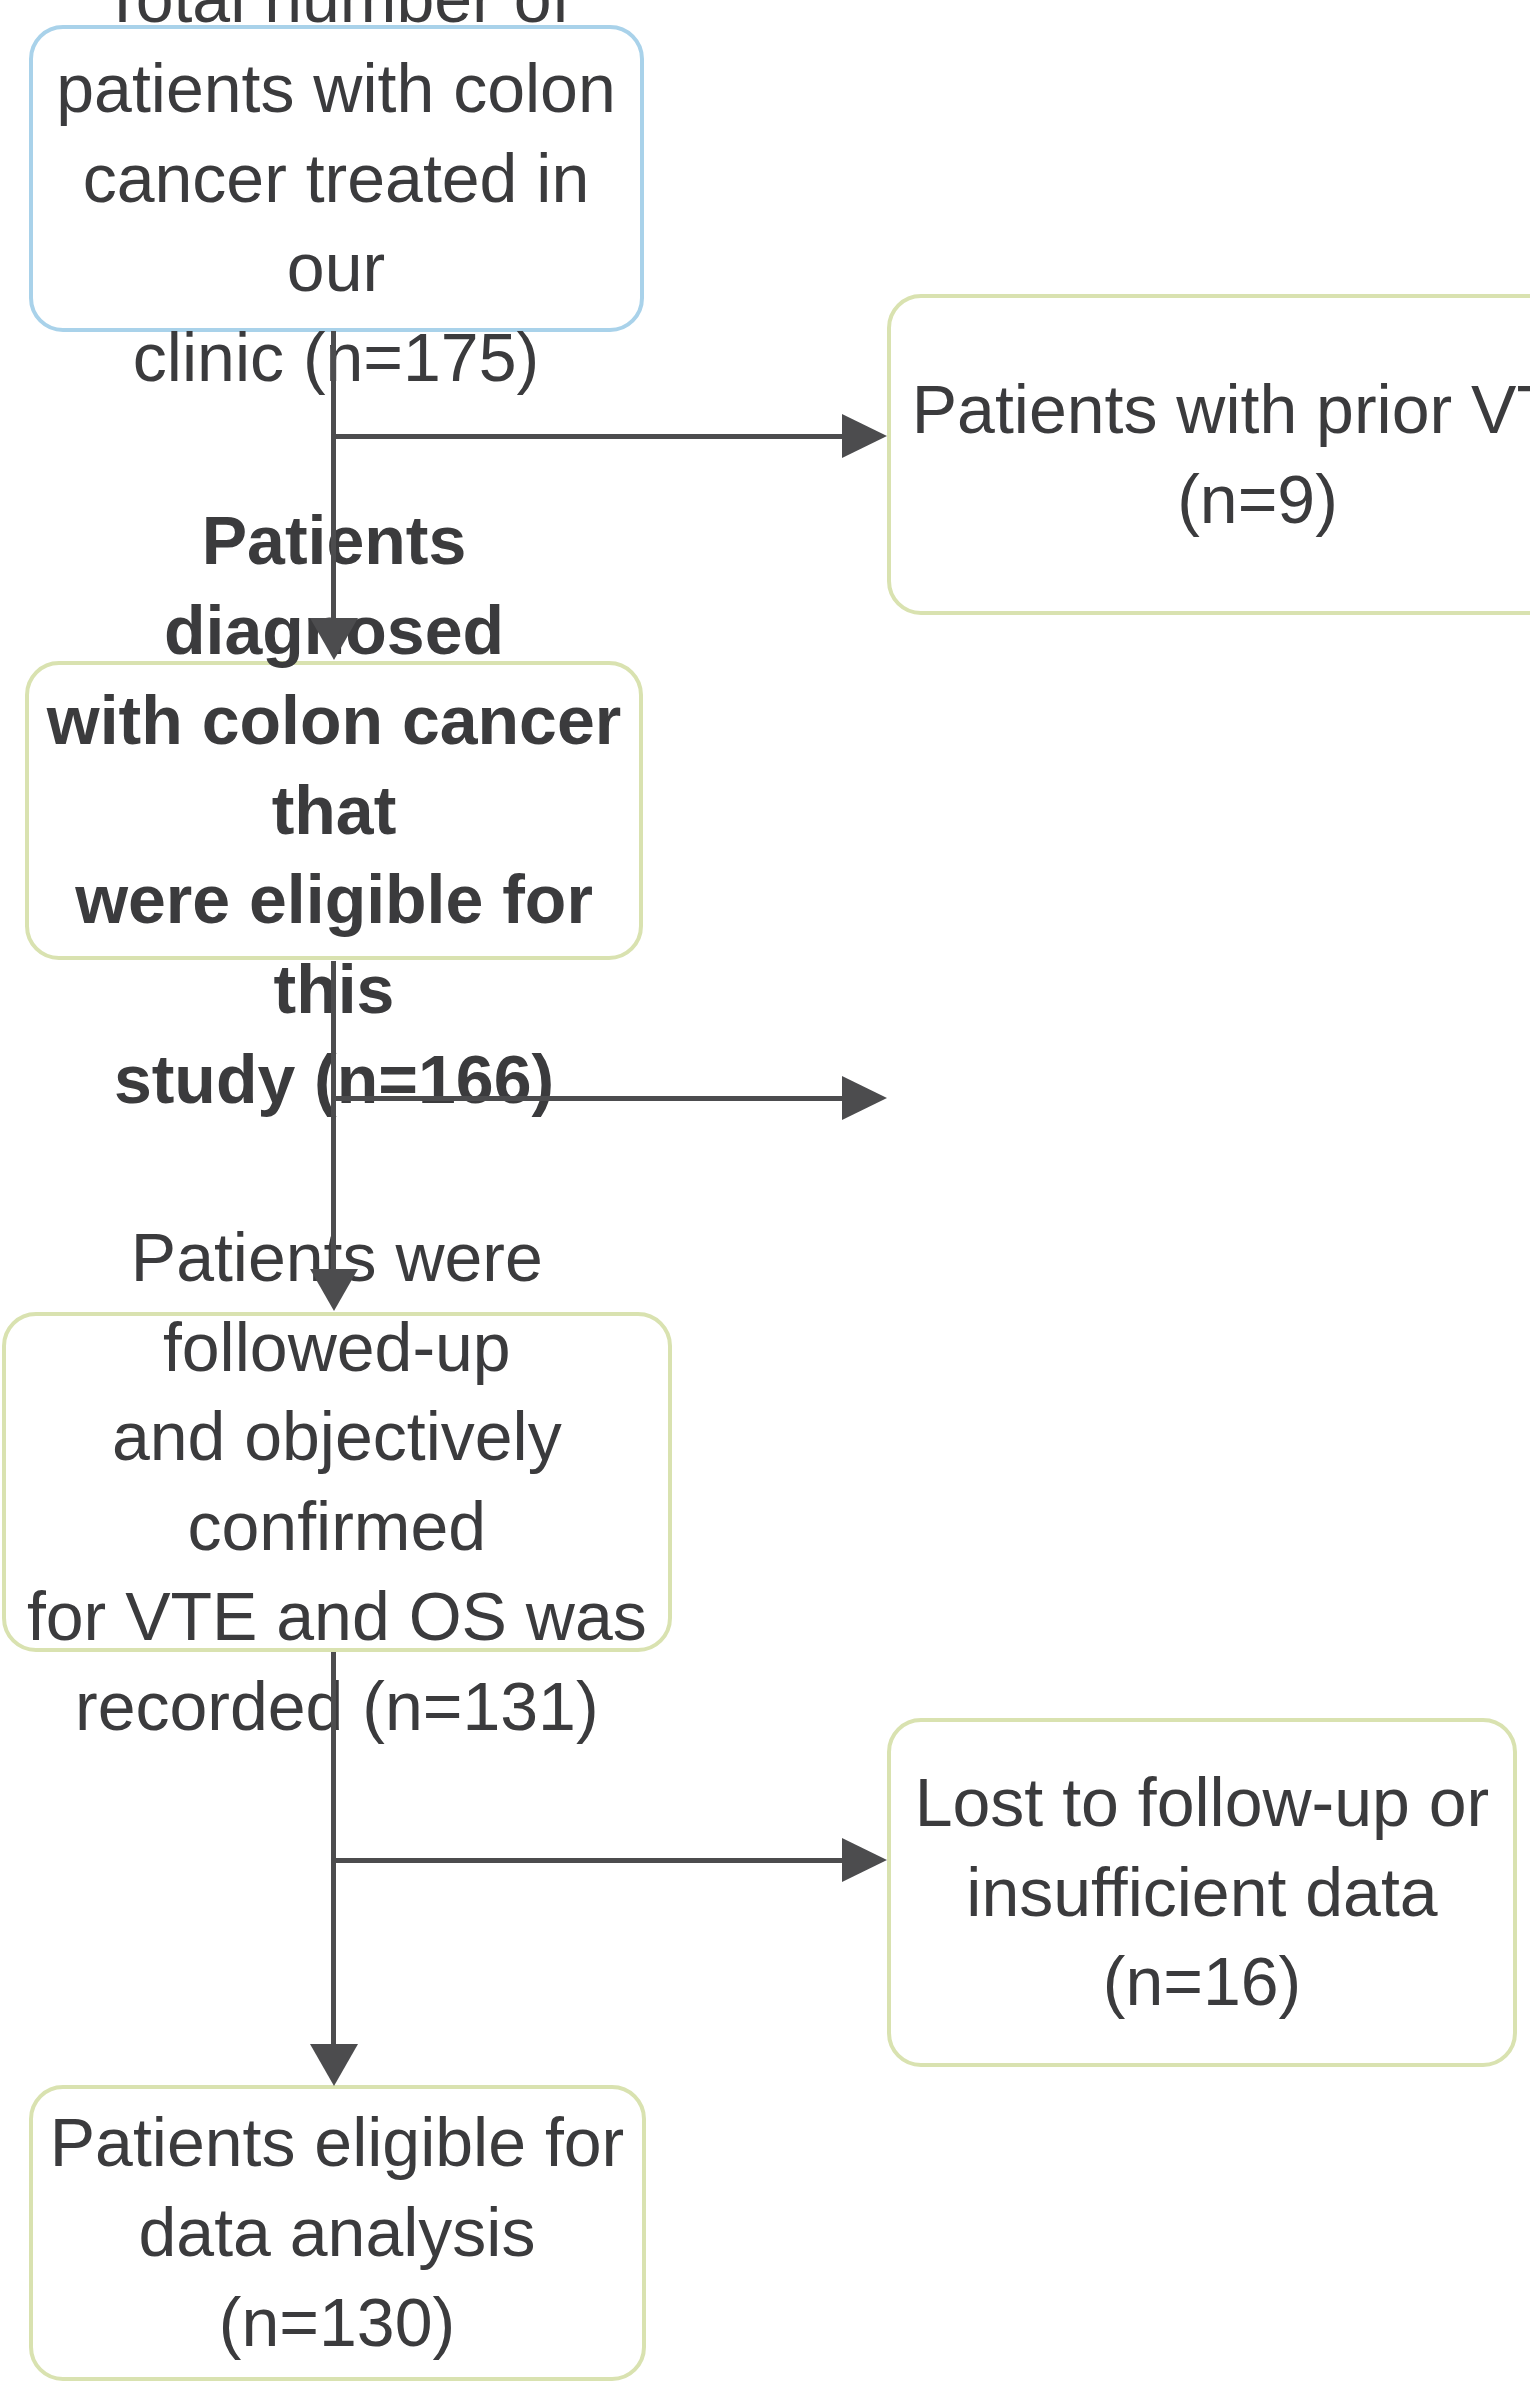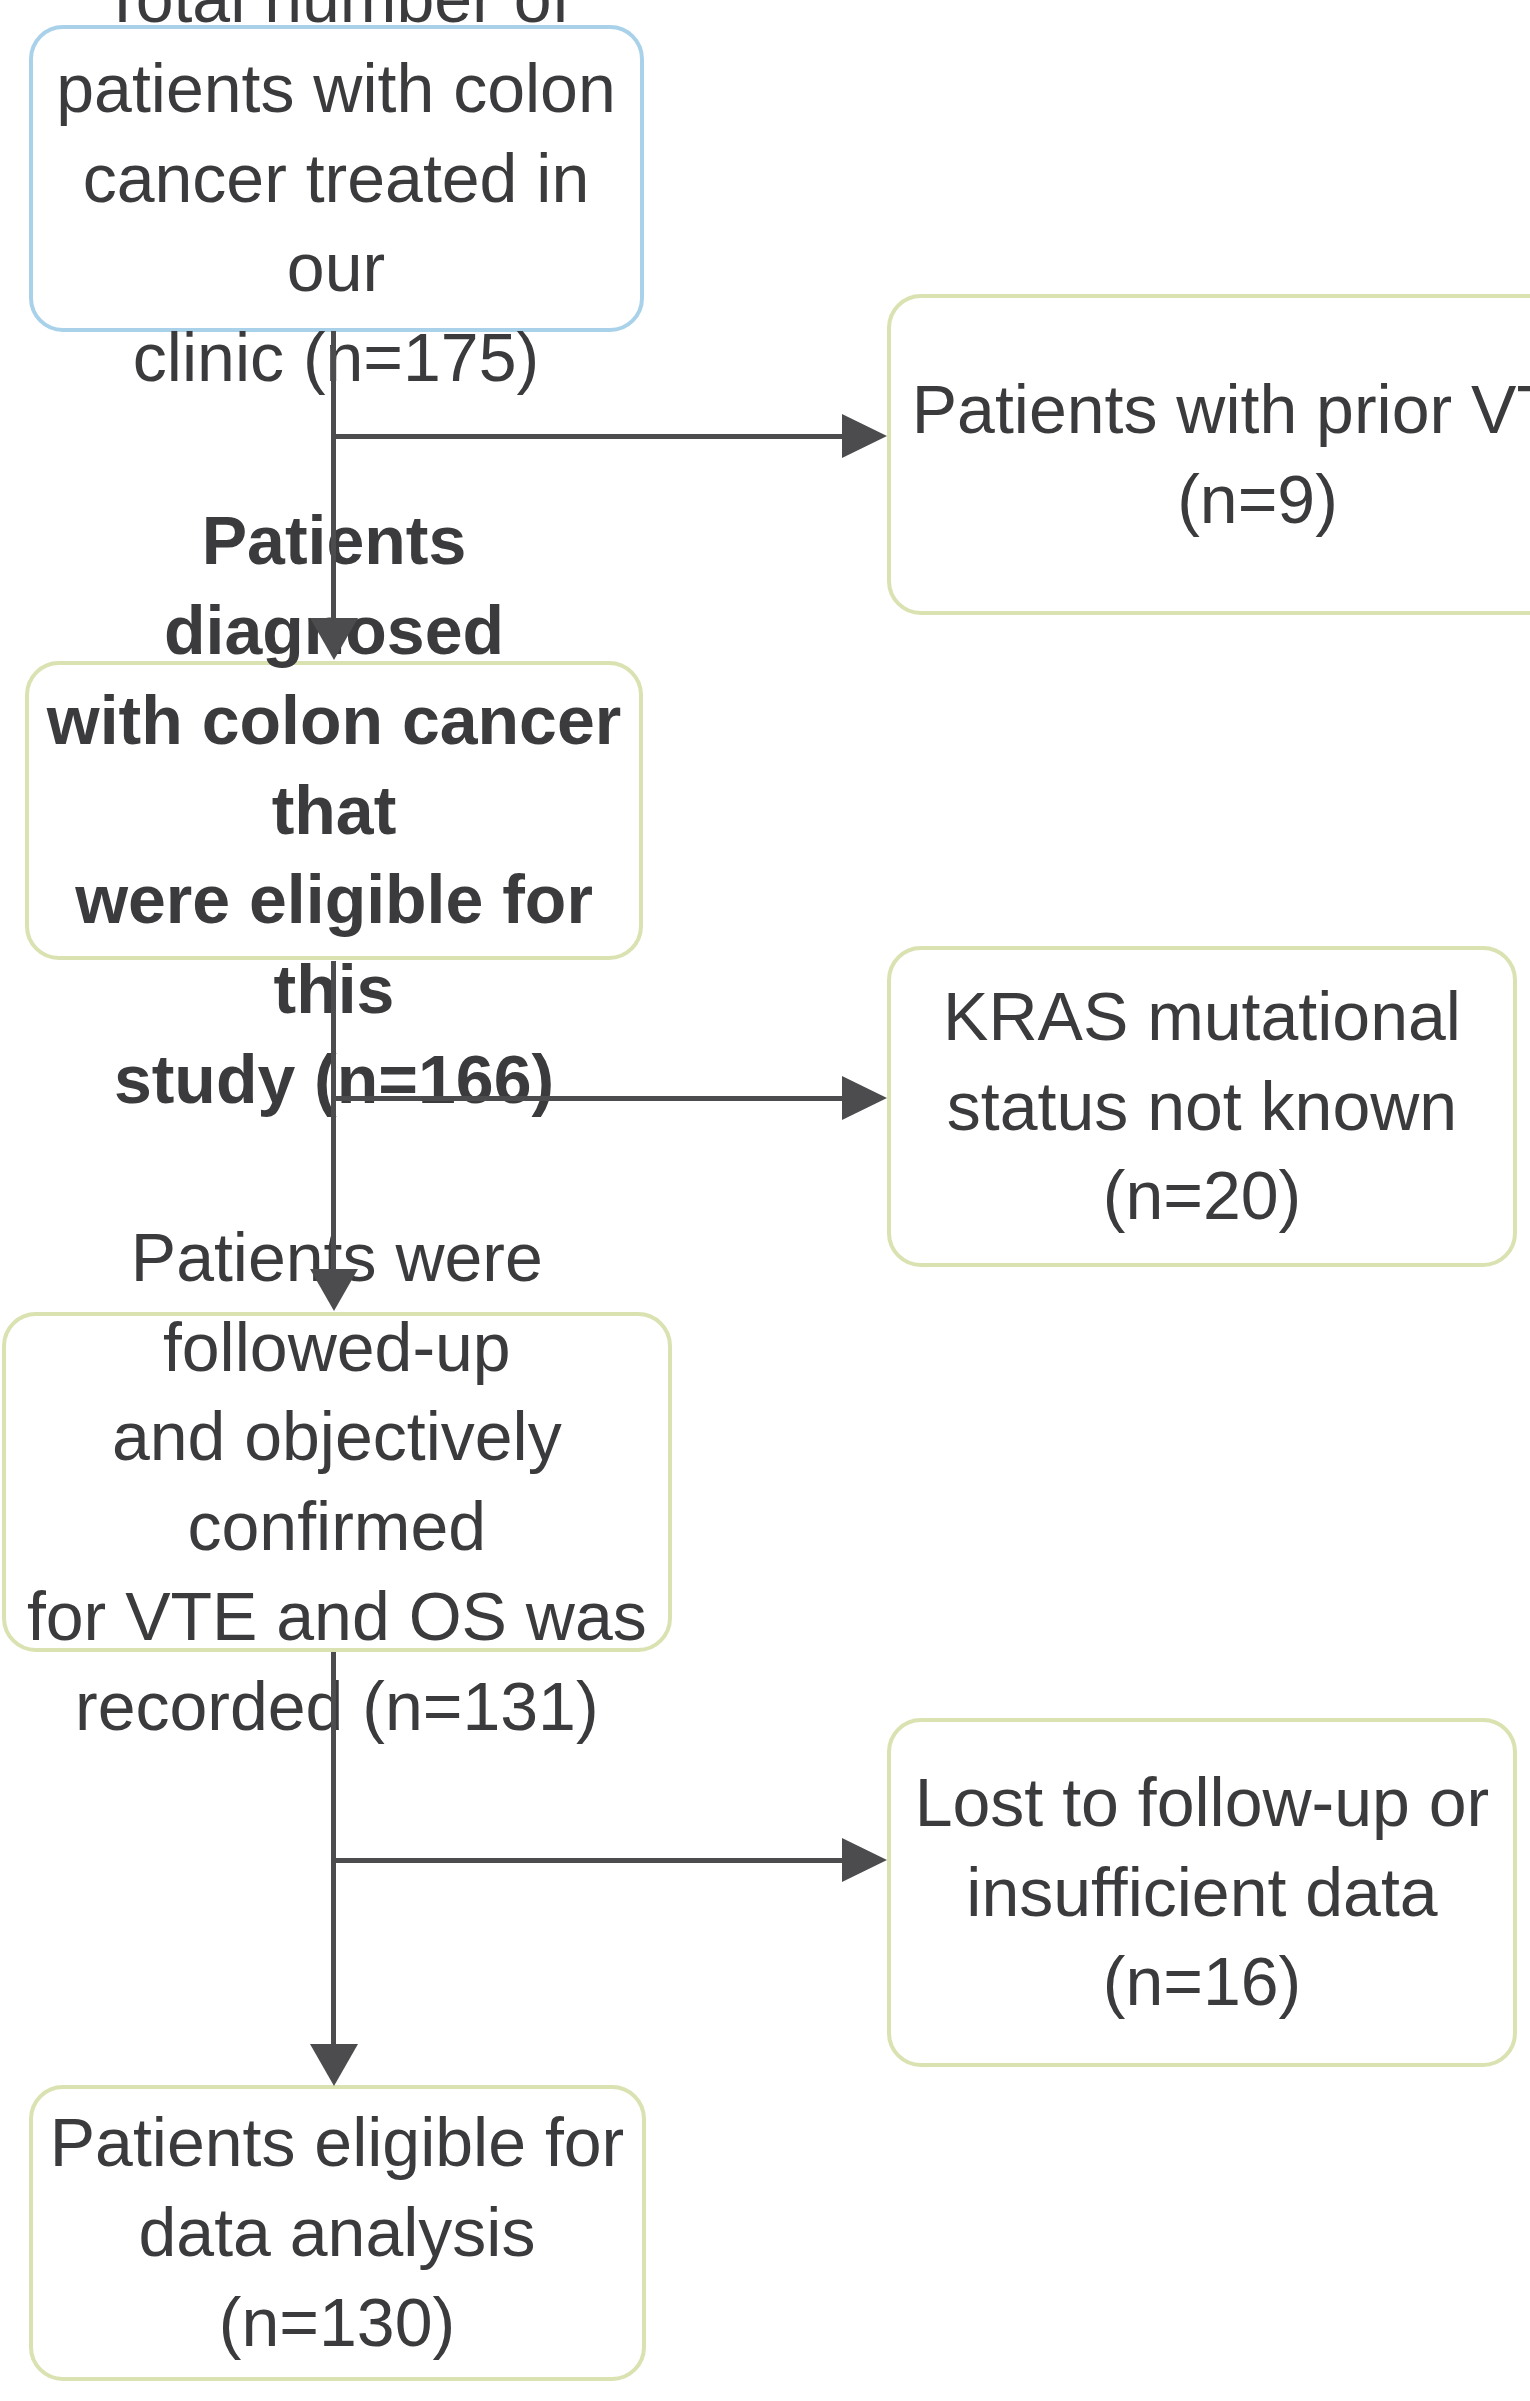--- a/index.html
+++ b/index.html
@@ -107,25 +107,20 @@
   <div class="box" id="box-final">
     <span class="label">Patients eligible for
 data analysis (n=130)</span>
   </div>
 
   <div class="box" id="box-prior-vte">
     <span class="label">Patients with prior VTE
 (n=9)</span>
   </div>
 
-  <div class="box" id="box-kras">
-    <span class="label">KRAS mutational
-status not known
-(n=20)</span>
-  </div>
 
   <div class="box" id="box-lost">
     <span class="label">Lost to follow-up or
 insufficient data (n=16)</span>
   </div>
 
   <div>
     <div class="line" id="v1"></div>
     <div class="ah-down" id="v1-head"></div>
   </div>

